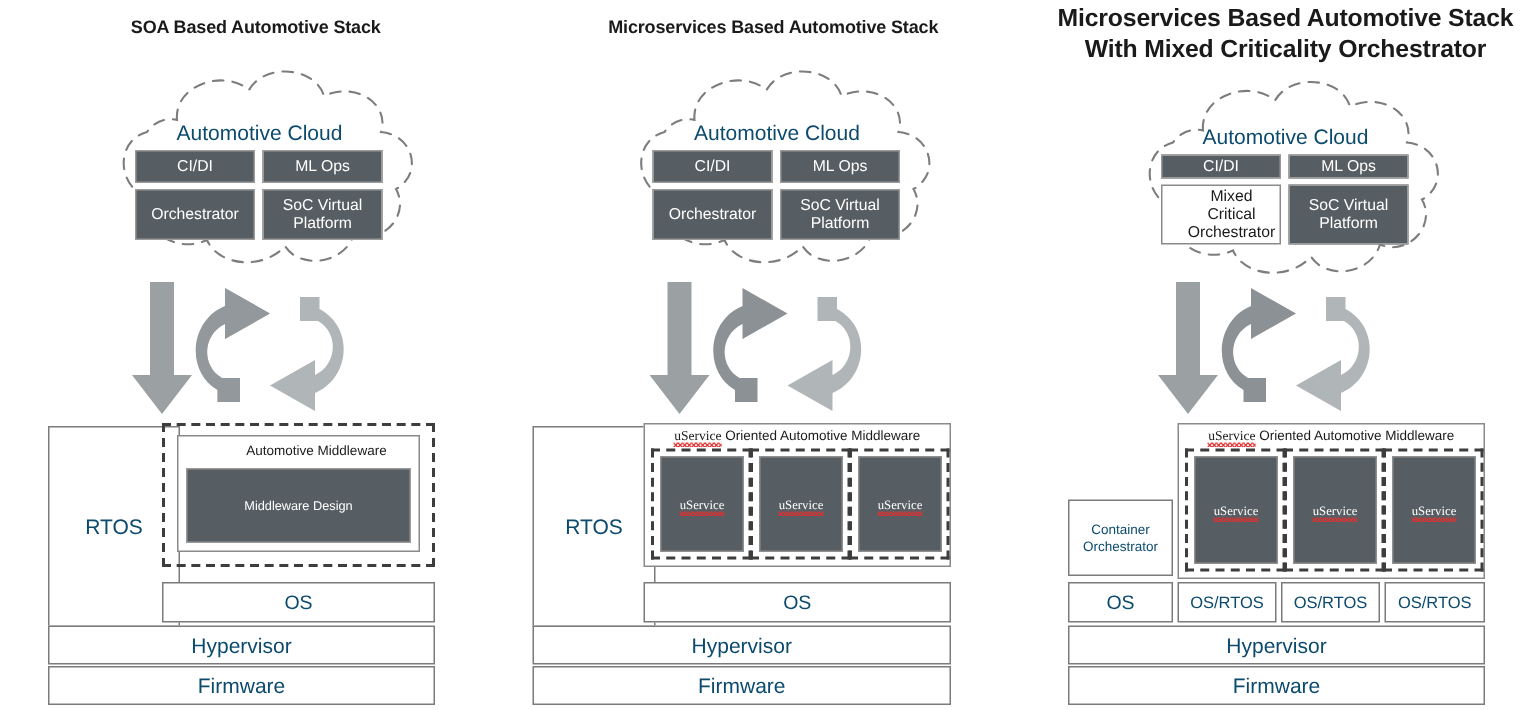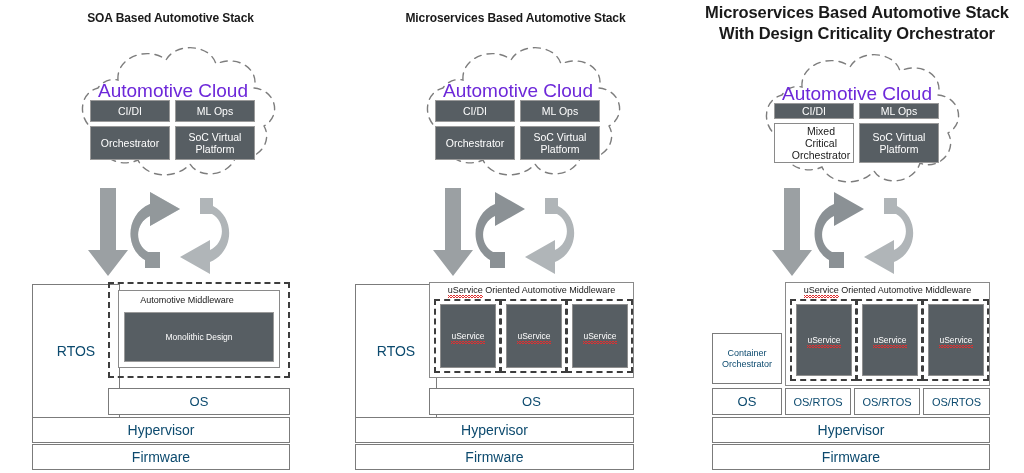--- a/index.html
+++ b/index.html
@@ -31,21 +31,21 @@
   }
   #panel-soa   .panel-title { top: 8px; }
   #panel-micro .panel-title { top: 8px; }
   #panel-mixed .panel-title { top: 2px; font-size: 16.5px; }
 
   
   .cloud-wrap { position: absolute; }
   .cloud-svg { position: absolute; left: 0; top: 0; overflow: visible; }
   .cloud-label {
     position: absolute; width: 100%; text-align: center;
-    font-size: 19px; color: #6d28d9; font-weight: normal;
+    font-size: 14px; color: #0c4a6e; font-weight: normal;
   }
   .cloud-grid {
     position: absolute;
     display: grid;
     grid-template-columns: 1fr 1fr;
     gap: 4px 5px;
   }
   .cbox {
     background: #575e63;
     border: 1px solid #9a9a9a;
@@ -108,21 +108,21 @@
     border: 2.4px dashed #3d3d3d;
   }
   .us-box {
     position: absolute;
     background: #575e63;
     border: 1px solid #8f8f8f;
     color: #ffffff;
     font-size: 8.5px;
     display: flex; align-items: center; justify-content: center;
   }
-  .sq { position: relative; display: inline-block; }
+  .sq { position: relative; display: inline-block; font-family: Liberation Serif, serif; }
   .sq::after {
     content: "";
     position: absolute; left: 0; right: 0; bottom: -2.5px;
     height: 3px;
     background-image:
       linear-gradient(45deg, transparent 40%, #e03030 40%, #e03030 60%, transparent 60%),
       linear-gradient(-45deg, transparent 40%, #e03030 40%, #e03030 60%, transparent 60%);
     background-size: 3px 3px;
     background-repeat: repeat-x;
   }
@@ -167,22 +167,22 @@
         </g>
       </svg>
     </div>
 
     <div class="stack" style="left:0px; top:270px; width:341px; height:200px;">
 
       <div class="sbox lg" style="left:32px; top:14px; width:88px; height:134px;">RTOS</div>
 
       <div class="dashed-outer" style="left:108px; top:12px; width:182px; height:96px;"></div>
       <div class="mw-box" style="left:118px; top:20px; width:162px; height:78px;"></div>
-      <div class="mw-title" style="left:106px; top:25px; width:162px;">Automotive Middleware</div>
-      <div class="mono-box" style="left:124px; top:42px; width:150px; height:50px;">Monolithic Design</div>
+      <div class="mw-title" style="left:130px; top:25px; width:162px;">Automotive Middleware</div>
+      <div class="mono-box" style="left:124px; top:42px; width:150px; height:50px;">Middleware Design</div>
 
       <div class="sbox md" style="left:108px; top:118px; width:182px; height:27px;">OS</div>
 
       <div class="sbox lg" style="left:32px; top:147px; width:258px; height:26px;">Hypervisor</div>
 
       <div class="sbox lg" style="left:32px; top:174px; width:258px; height:26px;">Firmware</div>
     </div>
   </div>
 
   <div class="panel" id="panel-micro">
@@ -244,21 +244,21 @@
       <div class="sbox md" style="left:88px; top:118px; width:205px; height:27px;">OS</div>
       <div class="sbox lg" style="left:14px; top:147px; width:279px; height:26px;">Hypervisor</div>
       <div class="sbox lg" style="left:14px; top:174px; width:279px; height:26px;">Firmware</div>
     </div>
   </div>
 
   <div class="panel" id="panel-mixed">
 
     <div class="panel-title">
       <div>Microservices Based Automotive Stack</div>
-      <div>With Design Criticality Orchestrator</div>
+      <div>With Mixed Criticality Orchestrator</div>
     </div>
 
     <div class="cloud-wrap" style="left:52px; top:45px; width:230px; height:150px;">
       <svg class="cloud-svg" width="230" height="150" viewBox="0 0 230 150">
         <path d="M60,42 C58,18 92,8 108,22 C118,4 152,6 158,26 C180,16 202,32 196,50
                  C218,52 224,78 206,88 C216,106 196,126 178,118 C172,138 142,142 132,126
                  C118,142 88,140 80,122 C58,132 34,114 42,94 C20,88 18,56 40,50
                  C44,44 52,40 60,42 Z" fill="none" stroke="#7d7d7d" stroke-width="1.4" stroke-dasharray="7,6" stroke-linecap="round"></path>
       </svg>
       <div class="cloud-label" style="top:38px;">Automotive Cloud</div>

